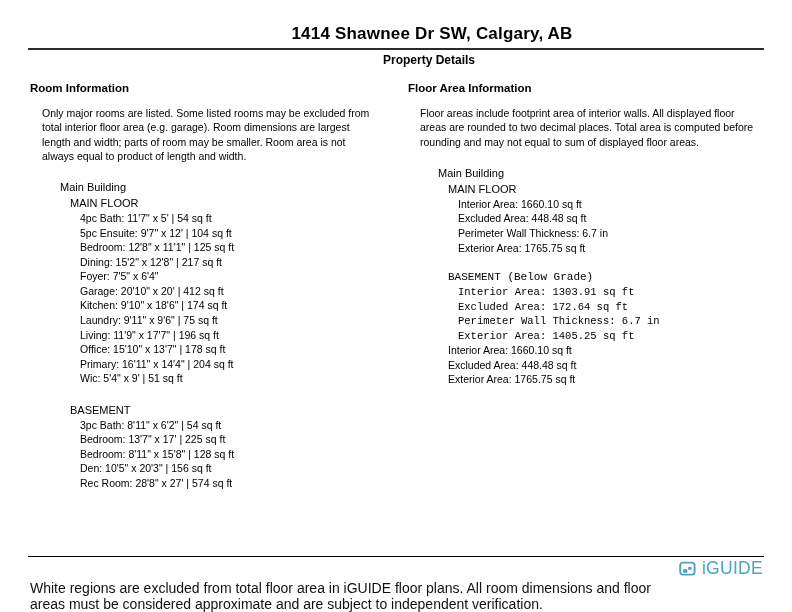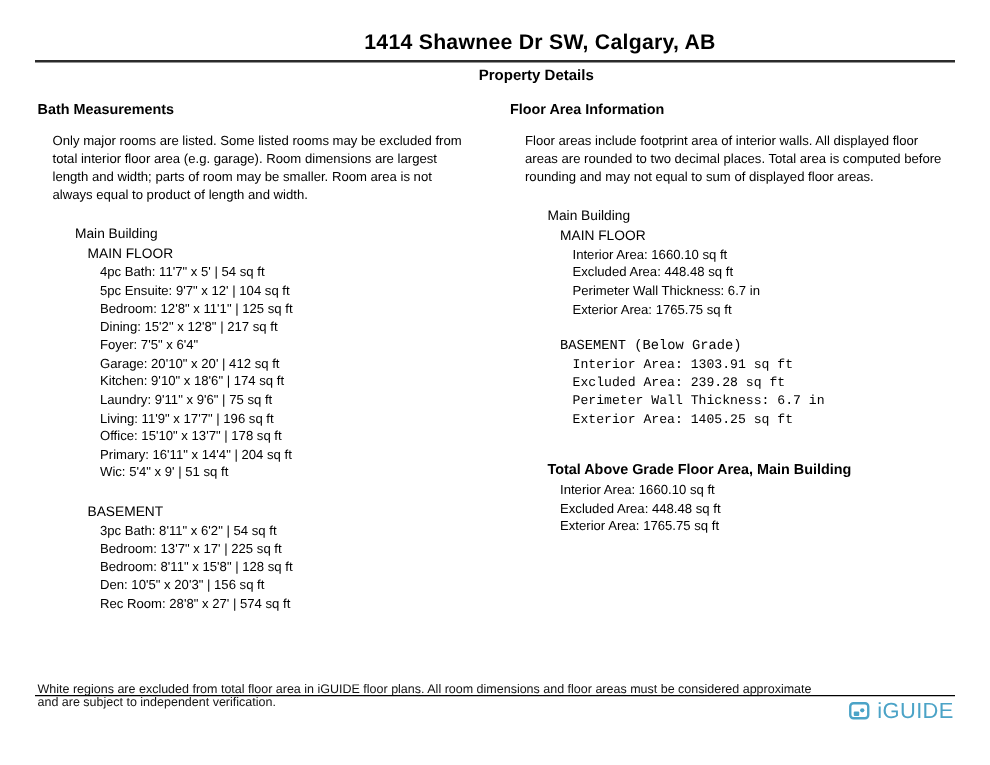--- a/index.html
+++ b/index.html
@@ -97,24 +97,24 @@
   .footer-rule {
     position: absolute;
     top: 556px;
     left: 28px;
     width: 736px;
     height: 1px;
     background: #000000;
   }
   .footer-text {
     position: absolute;
-    top: 546px;
+    top: 580px;
     left: 30px;
     width: 630px;
-    font-size: 10px;
+    font-size: 14px;
     color: #111111;
   }
   .logo {
     position: absolute;
     top: 560px;
     right: 29px;
     display: flex;
     align-items: center;
     gap: 6px;
     color: #4ba3c7;
@@ -129,21 +129,21 @@
 </head>
 <body>
 
 <div class="page">
 
   <div class="title">1414 Shawnee Dr SW, Calgary, AB</div>
   <div class="top-rule"></div>
   <div class="subtitle">Property Details</div>
 
   <div class="col col-left">
-    <div class="section-heading">Bath Measurements</div>
+    <div class="section-heading">Room Information</div>
     <p class="section-desc">Only major rooms are listed. Some listed rooms may be excluded from total interior floor area (e.g. garage). Room dimensions are largest length and width; parts of room may be smaller. Room area is not always equal to product of length and width.</p>
 
     <div class="building-name">Main Building</div>
 
     <div class="floor-block">
       <div class="floor-name">MAIN FLOOR</div>
       <div class="line-item">4pc Bath: 11'7" x 5' | 54 sq ft</div>
       <div class="line-item">5pc Ensuite: 9'7" x 12' | 104 sq ft</div>
       <div class="line-item">Bedroom: 12'8" x 11'1" | 125 sq ft</div>
       <div class="line-item">Dining: 15'2" x 12'8" | 217 sq ft</div>
@@ -177,27 +177,26 @@
       <div class="floor-name">MAIN FLOOR</div>
       <div class="line-item">Interior Area: 1660.10 sq ft</div>
       <div class="line-item">Excluded Area: 448.48 sq ft</div>
       <div class="line-item">Perimeter Wall Thickness: 6.7 in</div>
       <div class="line-item">Exterior Area: 1765.75 sq ft</div>
     </div>
 
     <div class="floor-block area-gap">
       <div class="floor-name">BASEMENT (Below Grade)</div>
       <div class="line-item">Interior Area: 1303.91 sq ft</div>
-      <div class="line-item">Excluded Area: 239.28 sq ft</div>
+      <div class="line-item">Excluded Area: 172.64 sq ft</div>
       <div class="line-item">Perimeter Wall Thickness: 6.7 in</div>
       <div class="line-item">Exterior Area: 1405.25 sq ft</div>
     </div>
 
     <div class="floor-block">
-      <div class="total-heading">Total Above Grade Floor Area, Main Building</div>
       <div class="total-item">Interior Area: 1660.10 sq ft</div>
       <div class="total-item">Excluded Area: 448.48 sq ft</div>
       <div class="total-item">Exterior Area: 1765.75 sq ft</div>
     </div>
   </div>
 
   <div class="footer-rule"></div>
   <div class="footer-text">White regions are excluded from total floor area in iGUIDE floor plans. All room dimensions and floor areas must be considered approximate and are subject to independent verification.</div>
   <div class="logo">
     <svg class="logo-icon" width="17" height="15" viewBox="0 0 17 15">

